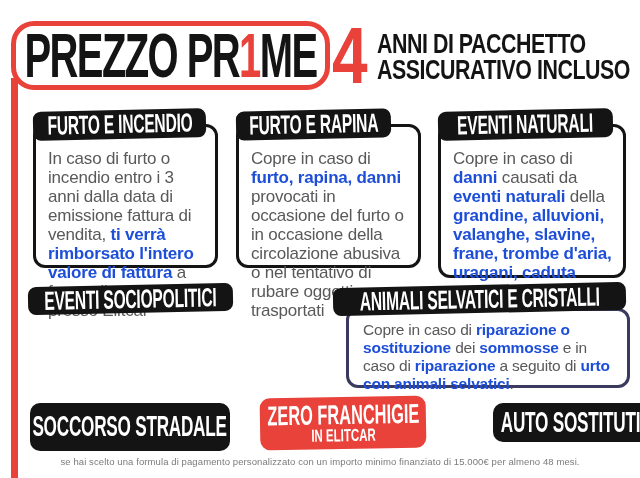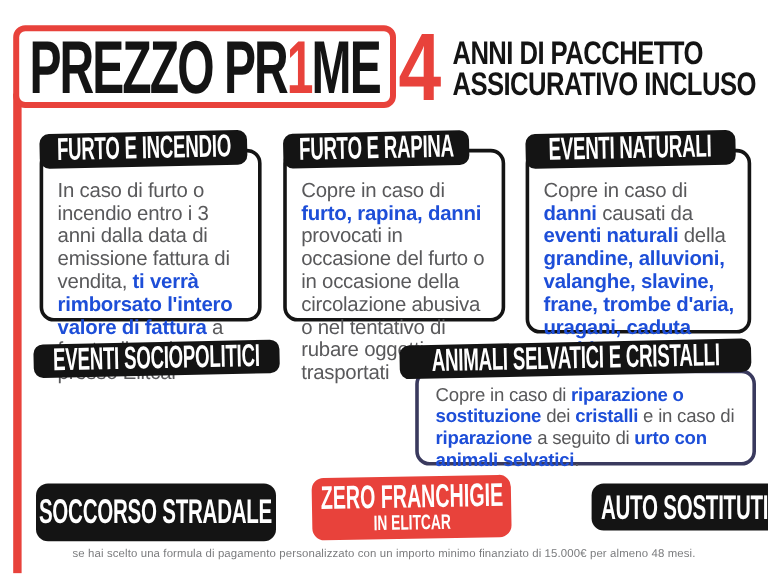--- a/index.html
+++ b/index.html
@@ -4,21 +4,21 @@
 <style>
   html,body{margin:0;padding:0;background:#fff;}
   #canvas{
     position:relative;width:640px;height:478px;overflow:hidden;background:#fff;
     font-family:"Liberation Sans",sans-serif;
   }
   
   .red-rail{position:absolute;left:11px;top:78px;width:7px;height:400px;background:var(--red,#e8423b);}
   .title-box{
     position:absolute;left:11px;top:21px;width:319px;height:69px;box-sizing:border-box;
-    border:5px solid var(--red,#e8423b);border-radius:10px;background:#fff;
+    border:5px solid var(--red,#e8423b);border-radius:23px;background:#fff;
     display:flex;align-items:center;justify-content:center;
   }
   .title-text{
     font-weight:bold;font-size:50px;letter-spacing:-2px;white-space:nowrap;color:var(--ink,#141414);
     display:inline-block;transform:scale(0.80,1.25);line-height:1;
   }
   .title-text .red{color:var(--red,#e8423b);}
   .big-four{
     position:absolute;left:332px;top:17px;font-weight:bold;font-size:80px;line-height:78px;
     color:var(--red,#e8423b);transform:scale(0.80,1.0);transform-origin:left top;
@@ -124,21 +124,21 @@
 
   <div class="card c4">
     <div class="pill">
         <span>EVENTI SOCIOPOLITICI</span>
       </div>
   </div>
   <div class="card c5">
     <div class="pill">
         <span>ANIMALI SELVATICI E CRISTALLI</span>
       </div>
-    <div class="card-body"><span>Copre in caso di </span><span class="bseg">riparazione o sostituzione</span><span> dei </span><span class="bseg">cristalli</span><span> e in caso di </span><span class="bseg">riparazione</span><span> a seguito di </span><span class="bseg">urto con animali selvatici</span><span>.</span></div>
+    <div class="card-body"><span>Copre in caso di </span><span class="bseg">riparazione o sostituzione</span><span> dei </span><span class="bseg">sommosse</span><span> e in caso di </span><span class="bseg">riparazione</span><span> a seguito di </span><span class="bseg">urto con animali selvatici</span><span>.</span></div>
   </div>
 
   <div class="badge badge-left">
     <span>SOCCORSO STRADALE</span>
   </div>
   <div class="badge-center">
     <span class="l1">ZERO FRANCHIGIE</span>
     <span class="l2">IN ELITCAR</span>
   </div>
   <div class="badge badge-right">

